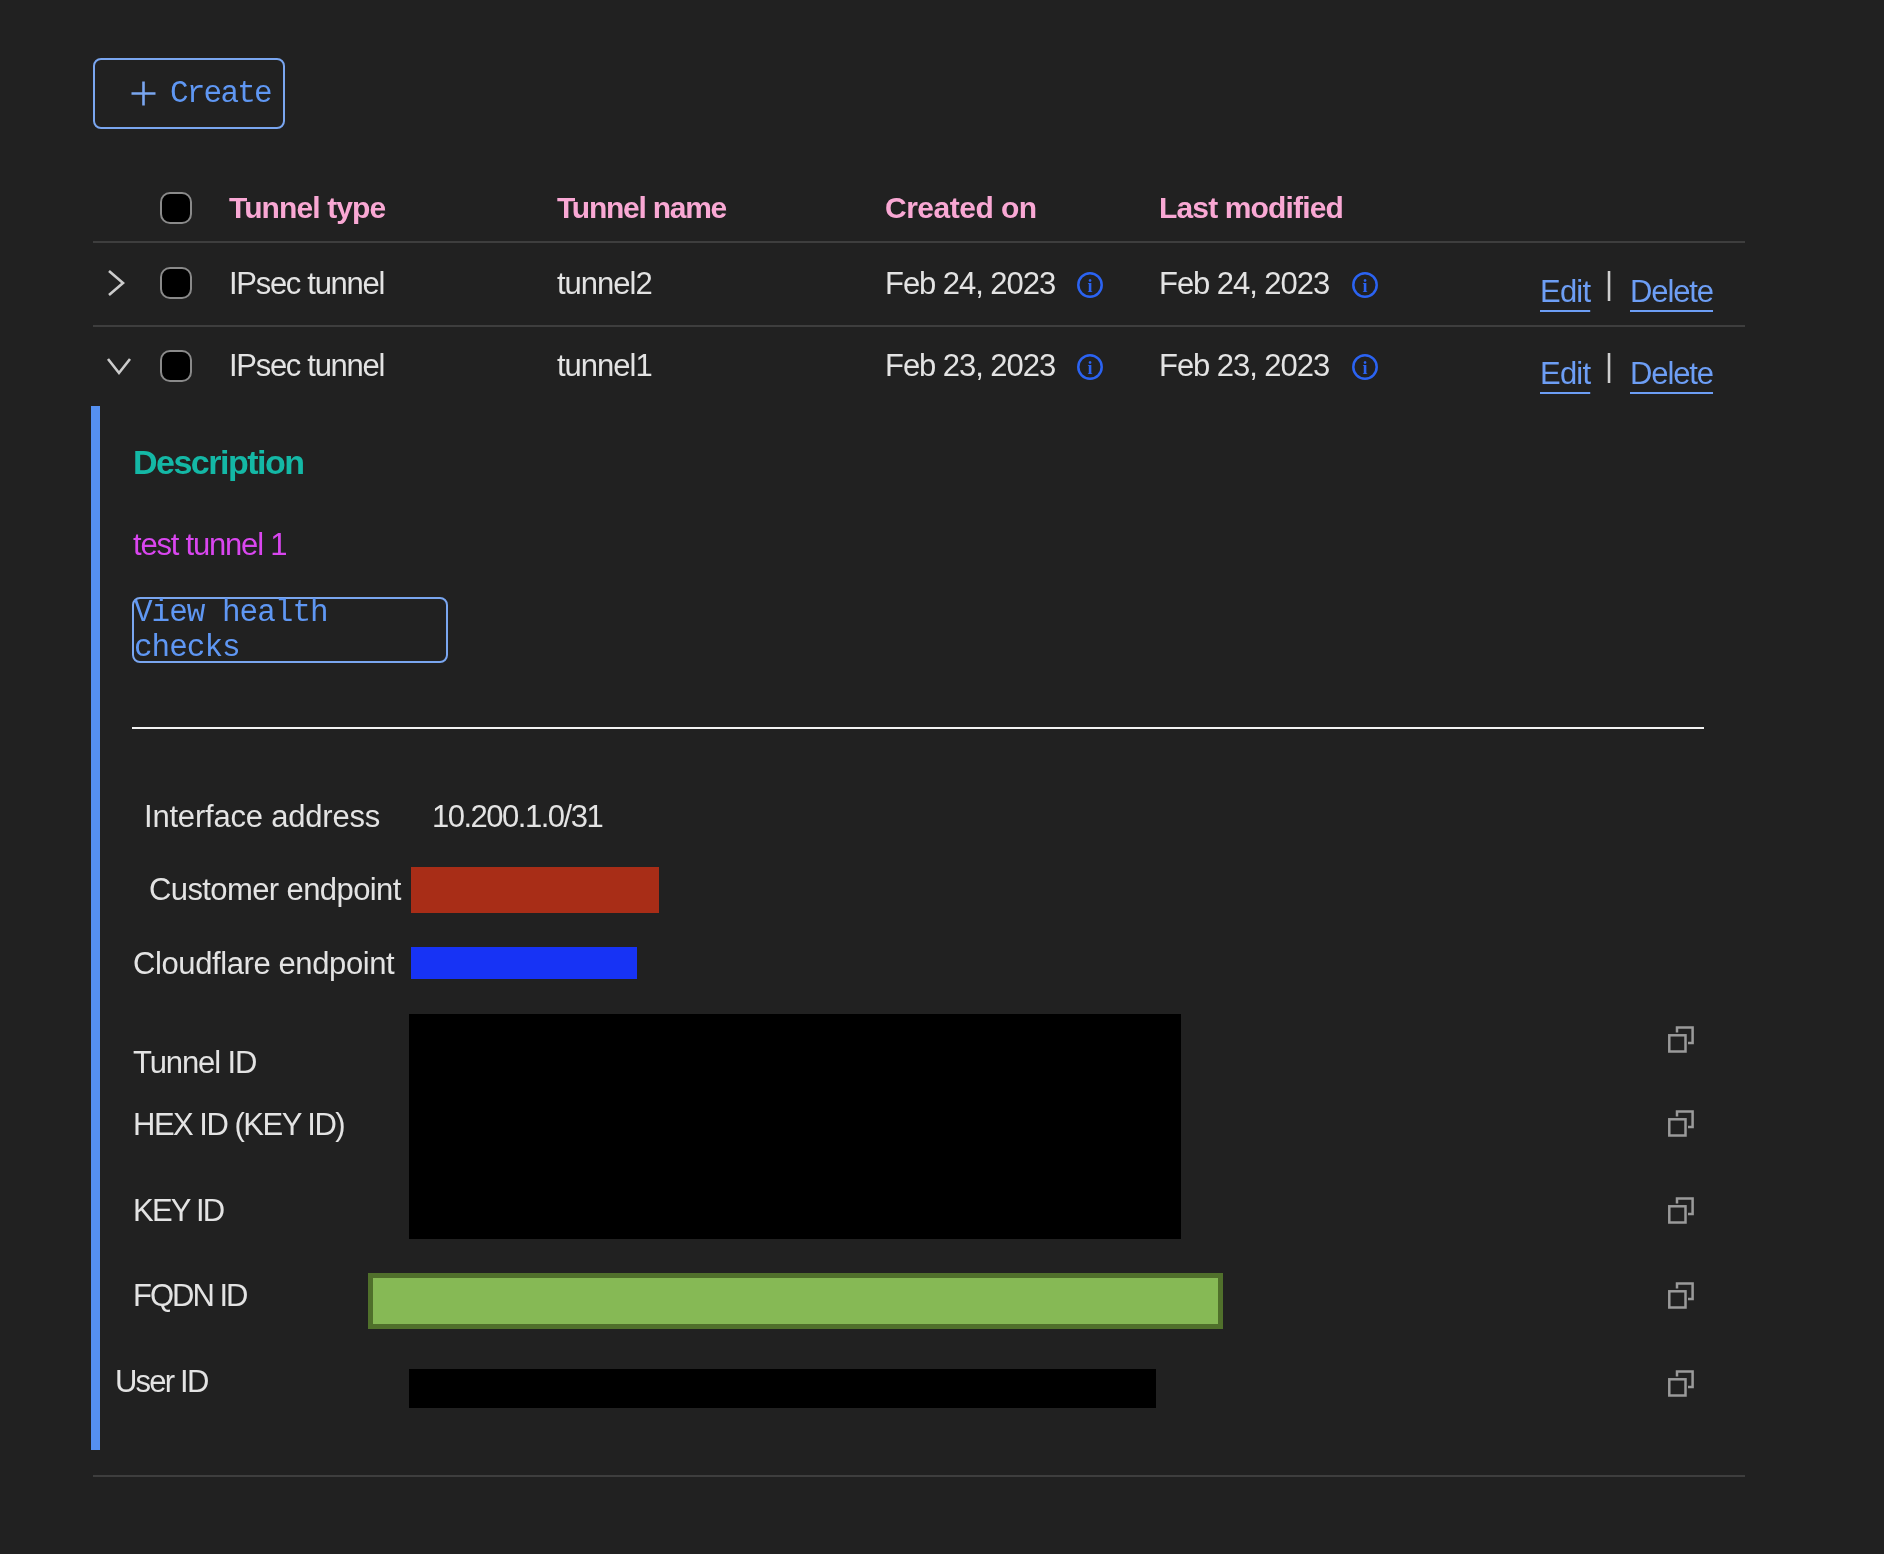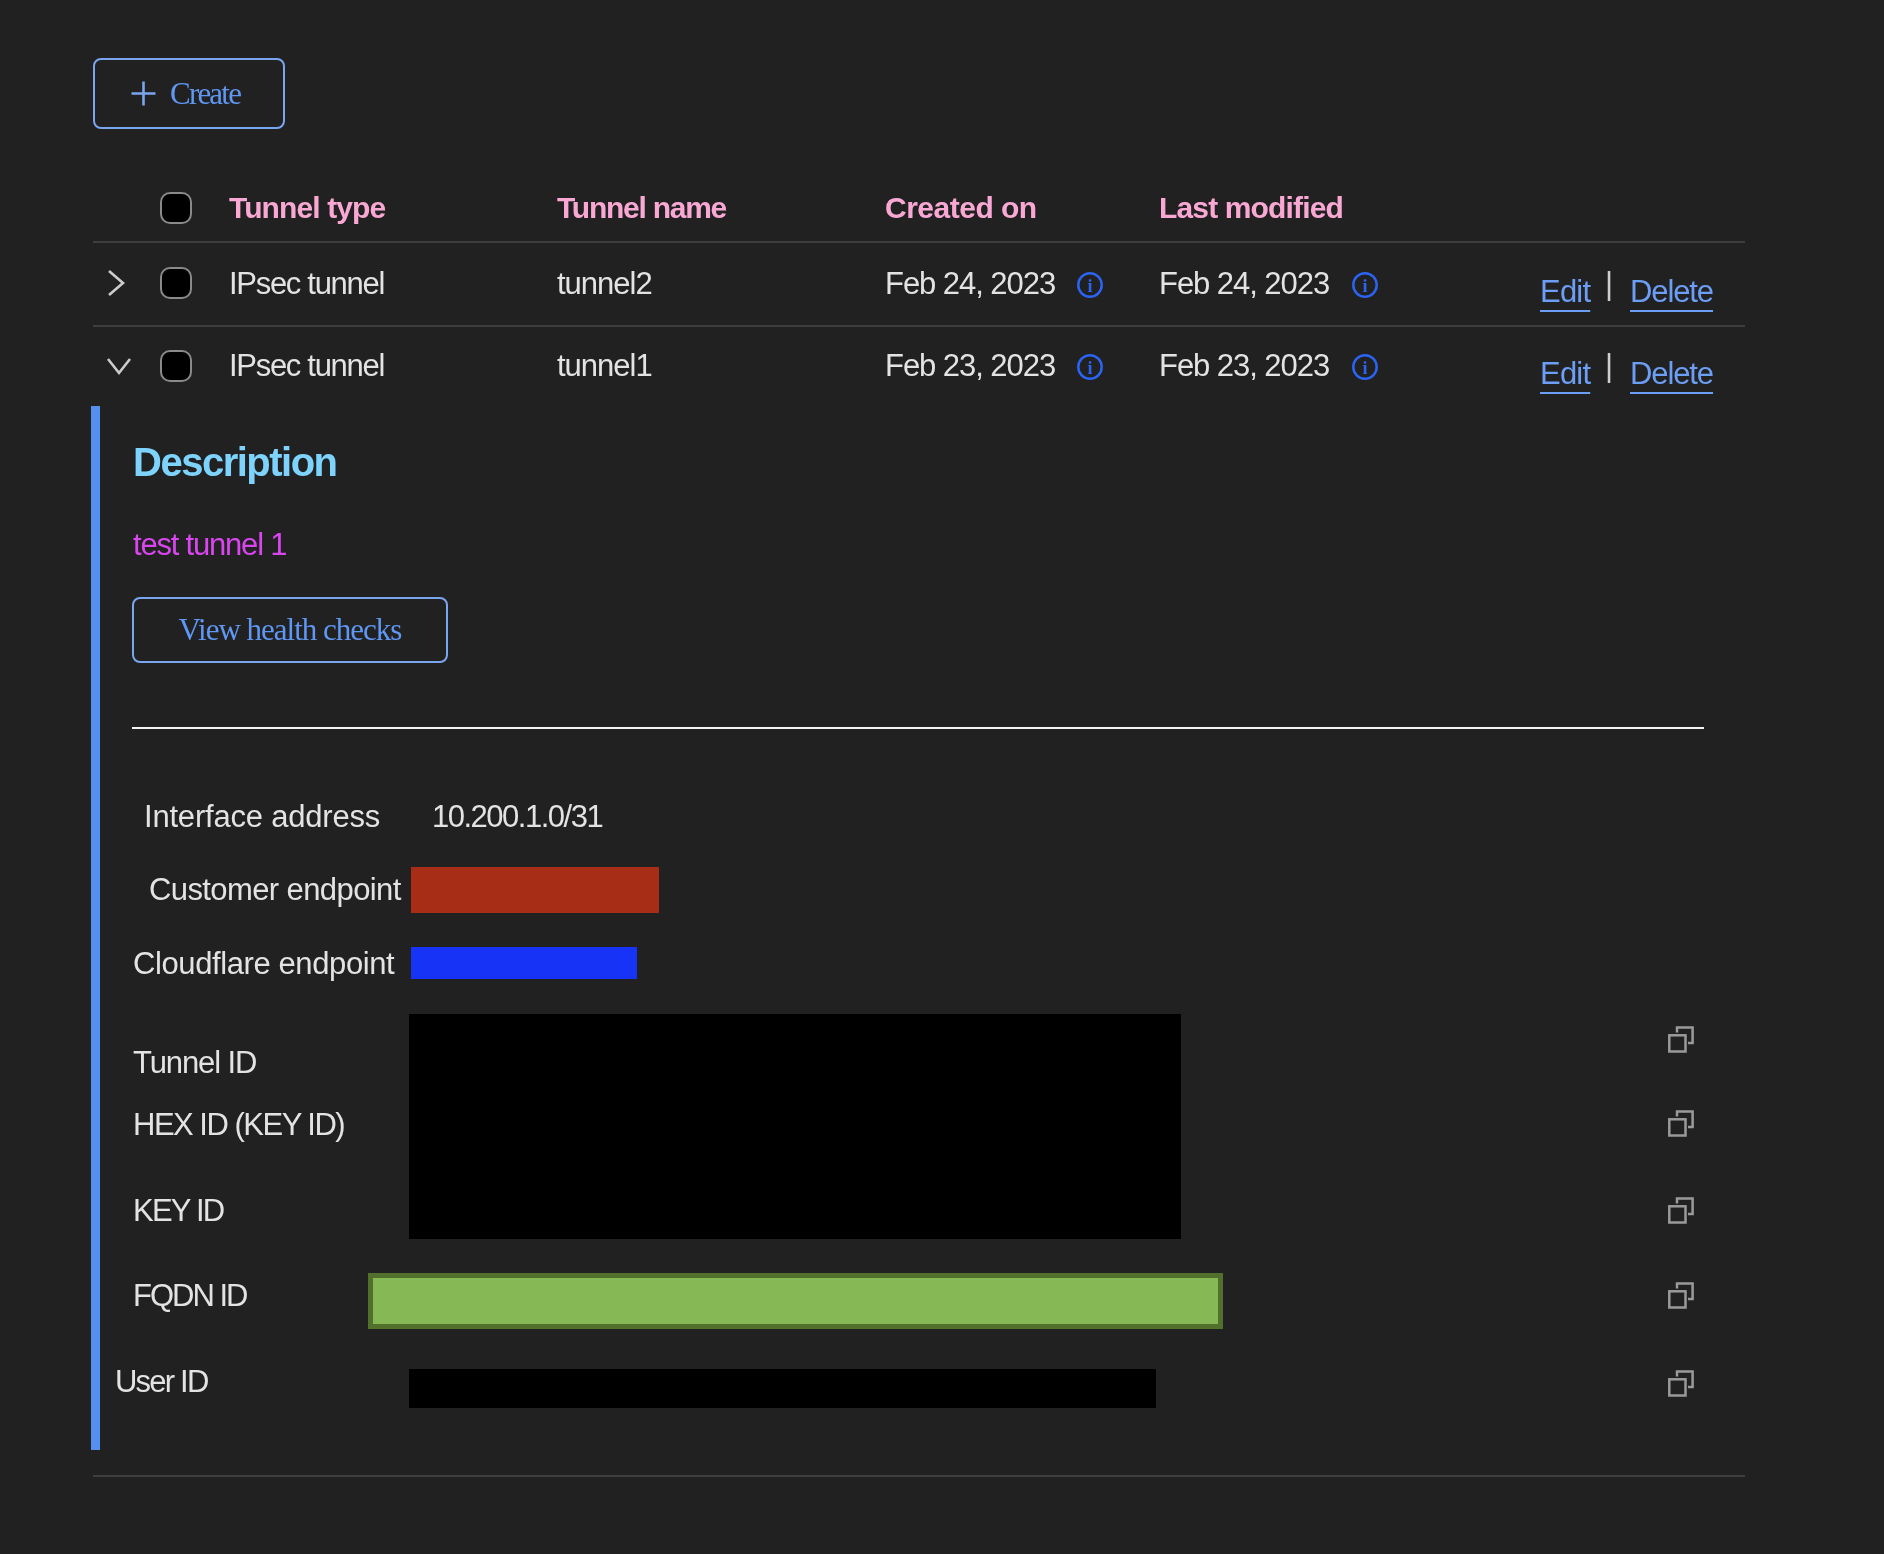--- a/index.html
+++ b/index.html
@@ -5,21 +5,21 @@
   * { margin:0; padding:0; box-sizing:border-box; }
   html,body { width:1884px; height:1554px; background:#212121; font-family:"Liberation Sans", sans-serif; }
   #page { position:relative; width:1884px; height:1554px; background:#212121; overflow:hidden; }
   .abs { position:absolute; }
   .lbl { font-size:31px; color:#e3e3e3; line-height:36px; letter-spacing:-1.1px; }
   .hdr { font-size:30px; font-weight:700; color:#f9a8d4; line-height:36px; letter-spacing:-0.9px; }
   .link { font-size:31px; color:#6d9ef5; text-decoration:underline; text-underline-offset:8px; text-decoration-thickness:2px; line-height:36px;margin-top:8px; }
   .cb { width:32px; height:32px; border:2.2px solid #8a8a8a; border-radius:10px; background:#000; }
   .sep { height:2px; background:#3e3e3e; }
   .btn { border:2.5px solid #7aa6f0; border-radius:8px; color:#5f97f3; background:transparent;
-         display:flex; align-items:center; font-family:Liberation Serif, serif; }
+         display:flex; align-items:center; font-family:Liberation Mono, monospace; }
 </style>
 </head>
 <body>
 <div id="page">
 
   <div class="abs btn" style="left:93px; top:58px; width:192px; height:71px; font-size:31px; letter-spacing:-1.8px;">
     <svg width="27" height="27" viewBox="0 0 27 27" style="margin-left:35px;">
       <path d="M13.5 1.5 V25.5 M1.5 13.5 H25.5" stroke="#7aa6f0" stroke-width="2.6" fill="none"></path>
     </svg>
     <span style="margin-left:13px;">Create</span>
@@ -68,21 +68,21 @@
   <svg class="abs" style="left:1352px; top:354px;" width="26" height="26" viewBox="0 0 26 26">
     <circle cx="13" cy="13" r="11.7" stroke="#2b63f2" stroke-width="2.5" fill="none"></circle>
     <text x="13" y="19.5" font-size="18" font-weight="700" fill="#2b63f2" text-anchor="middle" font-family="Liberation Serif">i</text>
   </svg>
   <div class="abs link" style="left:1540px; top:348px; letter-spacing:-0.8px;">Edit</div>
   <div class="abs lbl" style="left:1605px; top:348px; color:#cfcfcf;">|</div>
   <div class="abs link" style="left:1630px; top:348px; letter-spacing:-1.1px;">Delete</div>
 
   <div class="abs" style="left:91px; top:406px; width:9px; height:1044px; background:#5590f0;"></div>
 
-  <div class="abs" style="left:133px; top:444px; font-size:40px; font-weight:700; color:#7dd3fc; line-height:36px; letter-spacing:-1.5px;">Description</div>
+  <div class="abs" style="left:133px; top:444px; font-size:34px; font-weight:700; color:#14b8a6; line-height:36px; letter-spacing:-1.5px;">Description</div>
   <div class="abs" style="left:133px; top:527px; font-size:31px; color:#d946ef; line-height:36px; letter-spacing:-1.2px;">test tunnel 1</div>
 
   <div class="abs btn" style="left:132px; top:597px; width:316px; height:66px; font-size:31px; letter-spacing:-1.0px; justify-content:center;">View health checks</div>
 
   <div class="abs" style="left:132px; top:727px; width:1572px; height:2px; background:#f2f2f2;"></div>
 
   <div class="abs lbl" style="left:133px; top:799px; letter-spacing:-0.2px;margin-left:11px;">Interface address</div>
   <div class="abs lbl" style="left:432px; top:799px; letter-spacing:-1.5px;">10.200.1.0/31</div>
 
   <div class="abs lbl" style="left:133px; top:872px; letter-spacing:-0.6px;margin-left:16px;">Customer endpoint</div>

